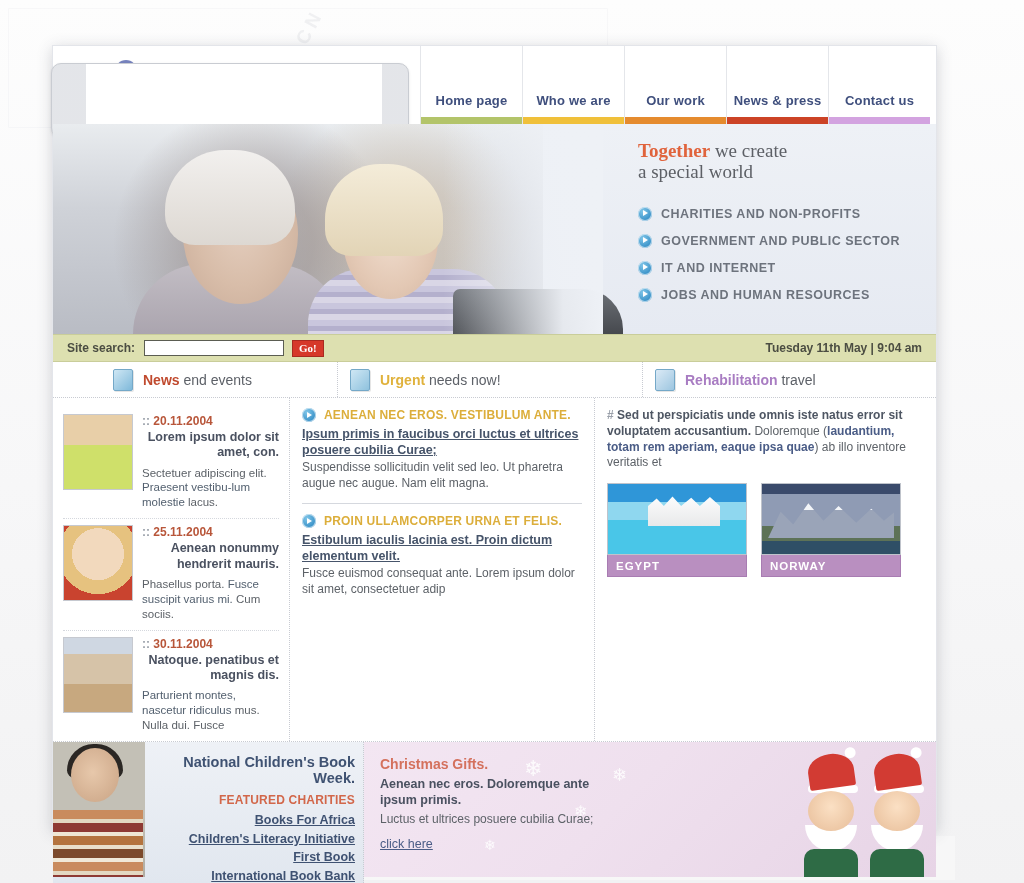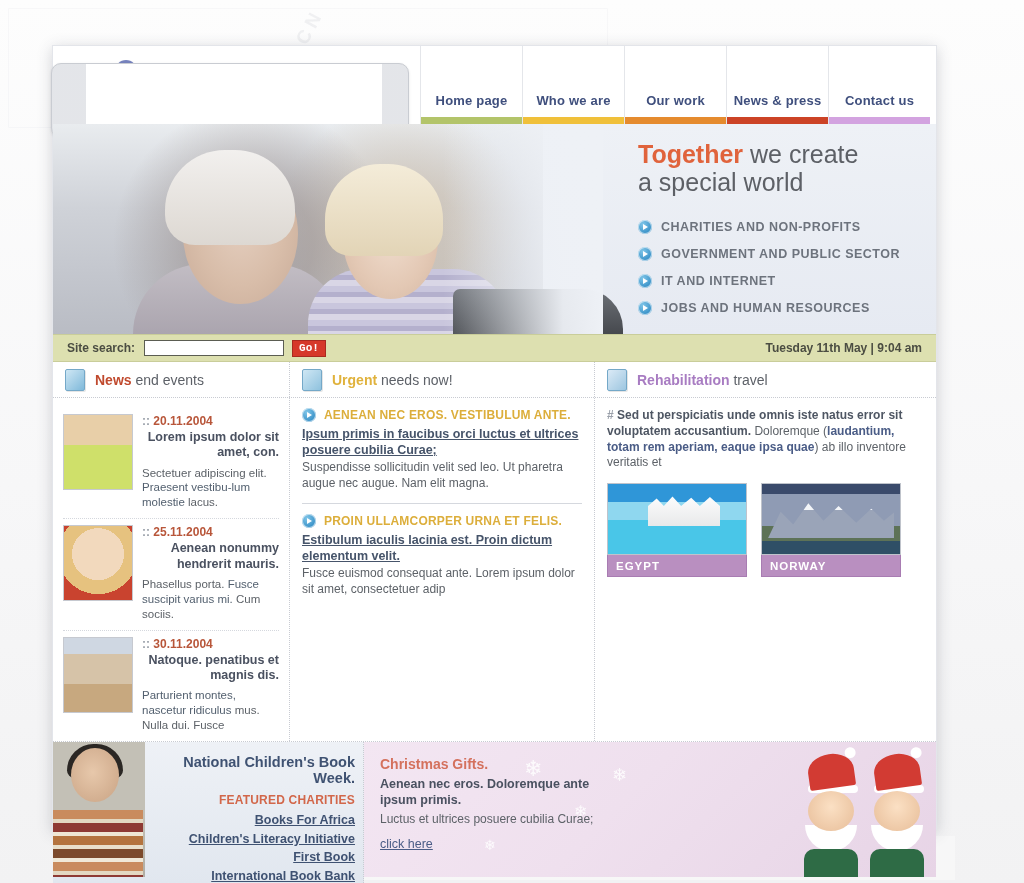--- a/index.html
+++ b/index.html
@@ -75,46 +75,46 @@
   #hair2{ left:272px; top:40px; width:118px; height:92px; border-radius:55px 55px 26px 26px;
     background:linear-gradient(180deg,#f4ecd9,#e2d4b6); }
   #body2{ left:255px; top:145px; width:200px; height:70px; border-radius:55px 55px 0 0;
     background:repeating-linear-gradient(180deg,#c9c6dd 0 6px,#b4b0cd 6px 11px,#d9d6e6 11px 17px); }
   #laptop{ position:absolute; left:400px; top:165px; width:170px; height:48px;
     background:linear-gradient(180deg,#6e7278,#43464b); border-radius:7px 40px 0 0; }
   #hero-fade{ position:absolute; left:390px; top:0; width:160px; height:210px;
     background:linear-gradient(90deg, rgba(238,241,246,0) 0%, rgba(238,241,246,.95) 75%, #eef1f6 100%); }
 
   #hero-copy{ position:absolute; left:585px; top:16px; width:290px; }
-  #hero-title{ font-size:25px; line-height:1.12; color:#5d6066; font-weight:normal; }
+  #hero-title{ font-size:19px; line-height:1.12; color:#5d6066; font-weight:normal;font-family:Liberation Serif, serif; }
   #hero-title b{ color:#e0633c; font-weight:bold; }
   #hero-list{ margin-top:24px; list-style:none; }
   #hero-list li{ display:flex; align-items:flex-end; gap:9px; margin-bottom:13px; }
   .bullet{ width:14px; height:14px; border-radius:50%; flex:0 0 14px;
     background:radial-gradient(circle at 35% 30%, #7fc5e8, #1c7cbb);
     position:relative; box-shadow:0 0 0 1px rgba(255,255,255,.6) inset; }
   .bullet::after{ content:""; position:absolute; left:5px; top:3.5px;
     border-left:5px solid #fff; border-top:3.5px solid transparent; border-bottom:3.5px solid transparent; }
   #hero-list li span{ font-size:12.5px; font-weight:bold; letter-spacing:.5px; color:#6d737d; }
 
   
   #searchbar{ height:28px; background:#dde0b0; display:flex; align-items:center;
     padding:0 14px; border-top:1px solid #c9cd9a; border-bottom:1px solid #c9cd9a; }
   #search-label{ font-size:12px; font-weight:bold; color:#4b4d42; margin-right:9px; }
   #search-input{ width:140px; height:16px; background:#fff; border:1px solid #5b5d52;
     font-size:11px; padding:0 3px; font-family:"Liberation Sans",sans-serif; }
   #search-go{ margin-left:8px; height:17px; padding:0 6px; background:#d6382a; color:#fff;
     border:1px solid #a82a20; font-size:11px; font-weight:bold; cursor:pointer;
-    font-family:Liberation Mono, monospace; line-height:15px; }
+    font-family:Liberation Serif, serif; line-height:15px; }
   #datetime{ margin-left:auto; font-size:12px; font-weight:bold; color:#4b4d42; }
 
   
   #sec-heads{ display:flex; height:36px; background:#fff; border-bottom:1px dotted #c8cbd2; }
   .sec{ display:flex; align-items:center; gap:10px; padding-left:12px; }
-  .sec:nth-child(1){ width:236px; }
+  .sec:nth-child(1){ width:236px;margin-left:48px; }
   .sec:nth-child(2){ width:305px; border-left:1px dotted #c8cbd2; }
   .sec:nth-child(3){ flex:1; border-left:1px dotted #c8cbd2; }
   .sec-icon{ width:20px; height:22px; border-radius:2px; position:relative;
     box-shadow:1px 1px 0 rgba(0,0,0,.10); }
   .sec h2{ font-size:14px; font-weight:normal; color:#5d6168; }
   .sec h2 b{ font-weight:bold; }
 
   
   #cols{ display:flex; }
   #col-left{ width:236px; padding:10px 10px 0 10px; }

